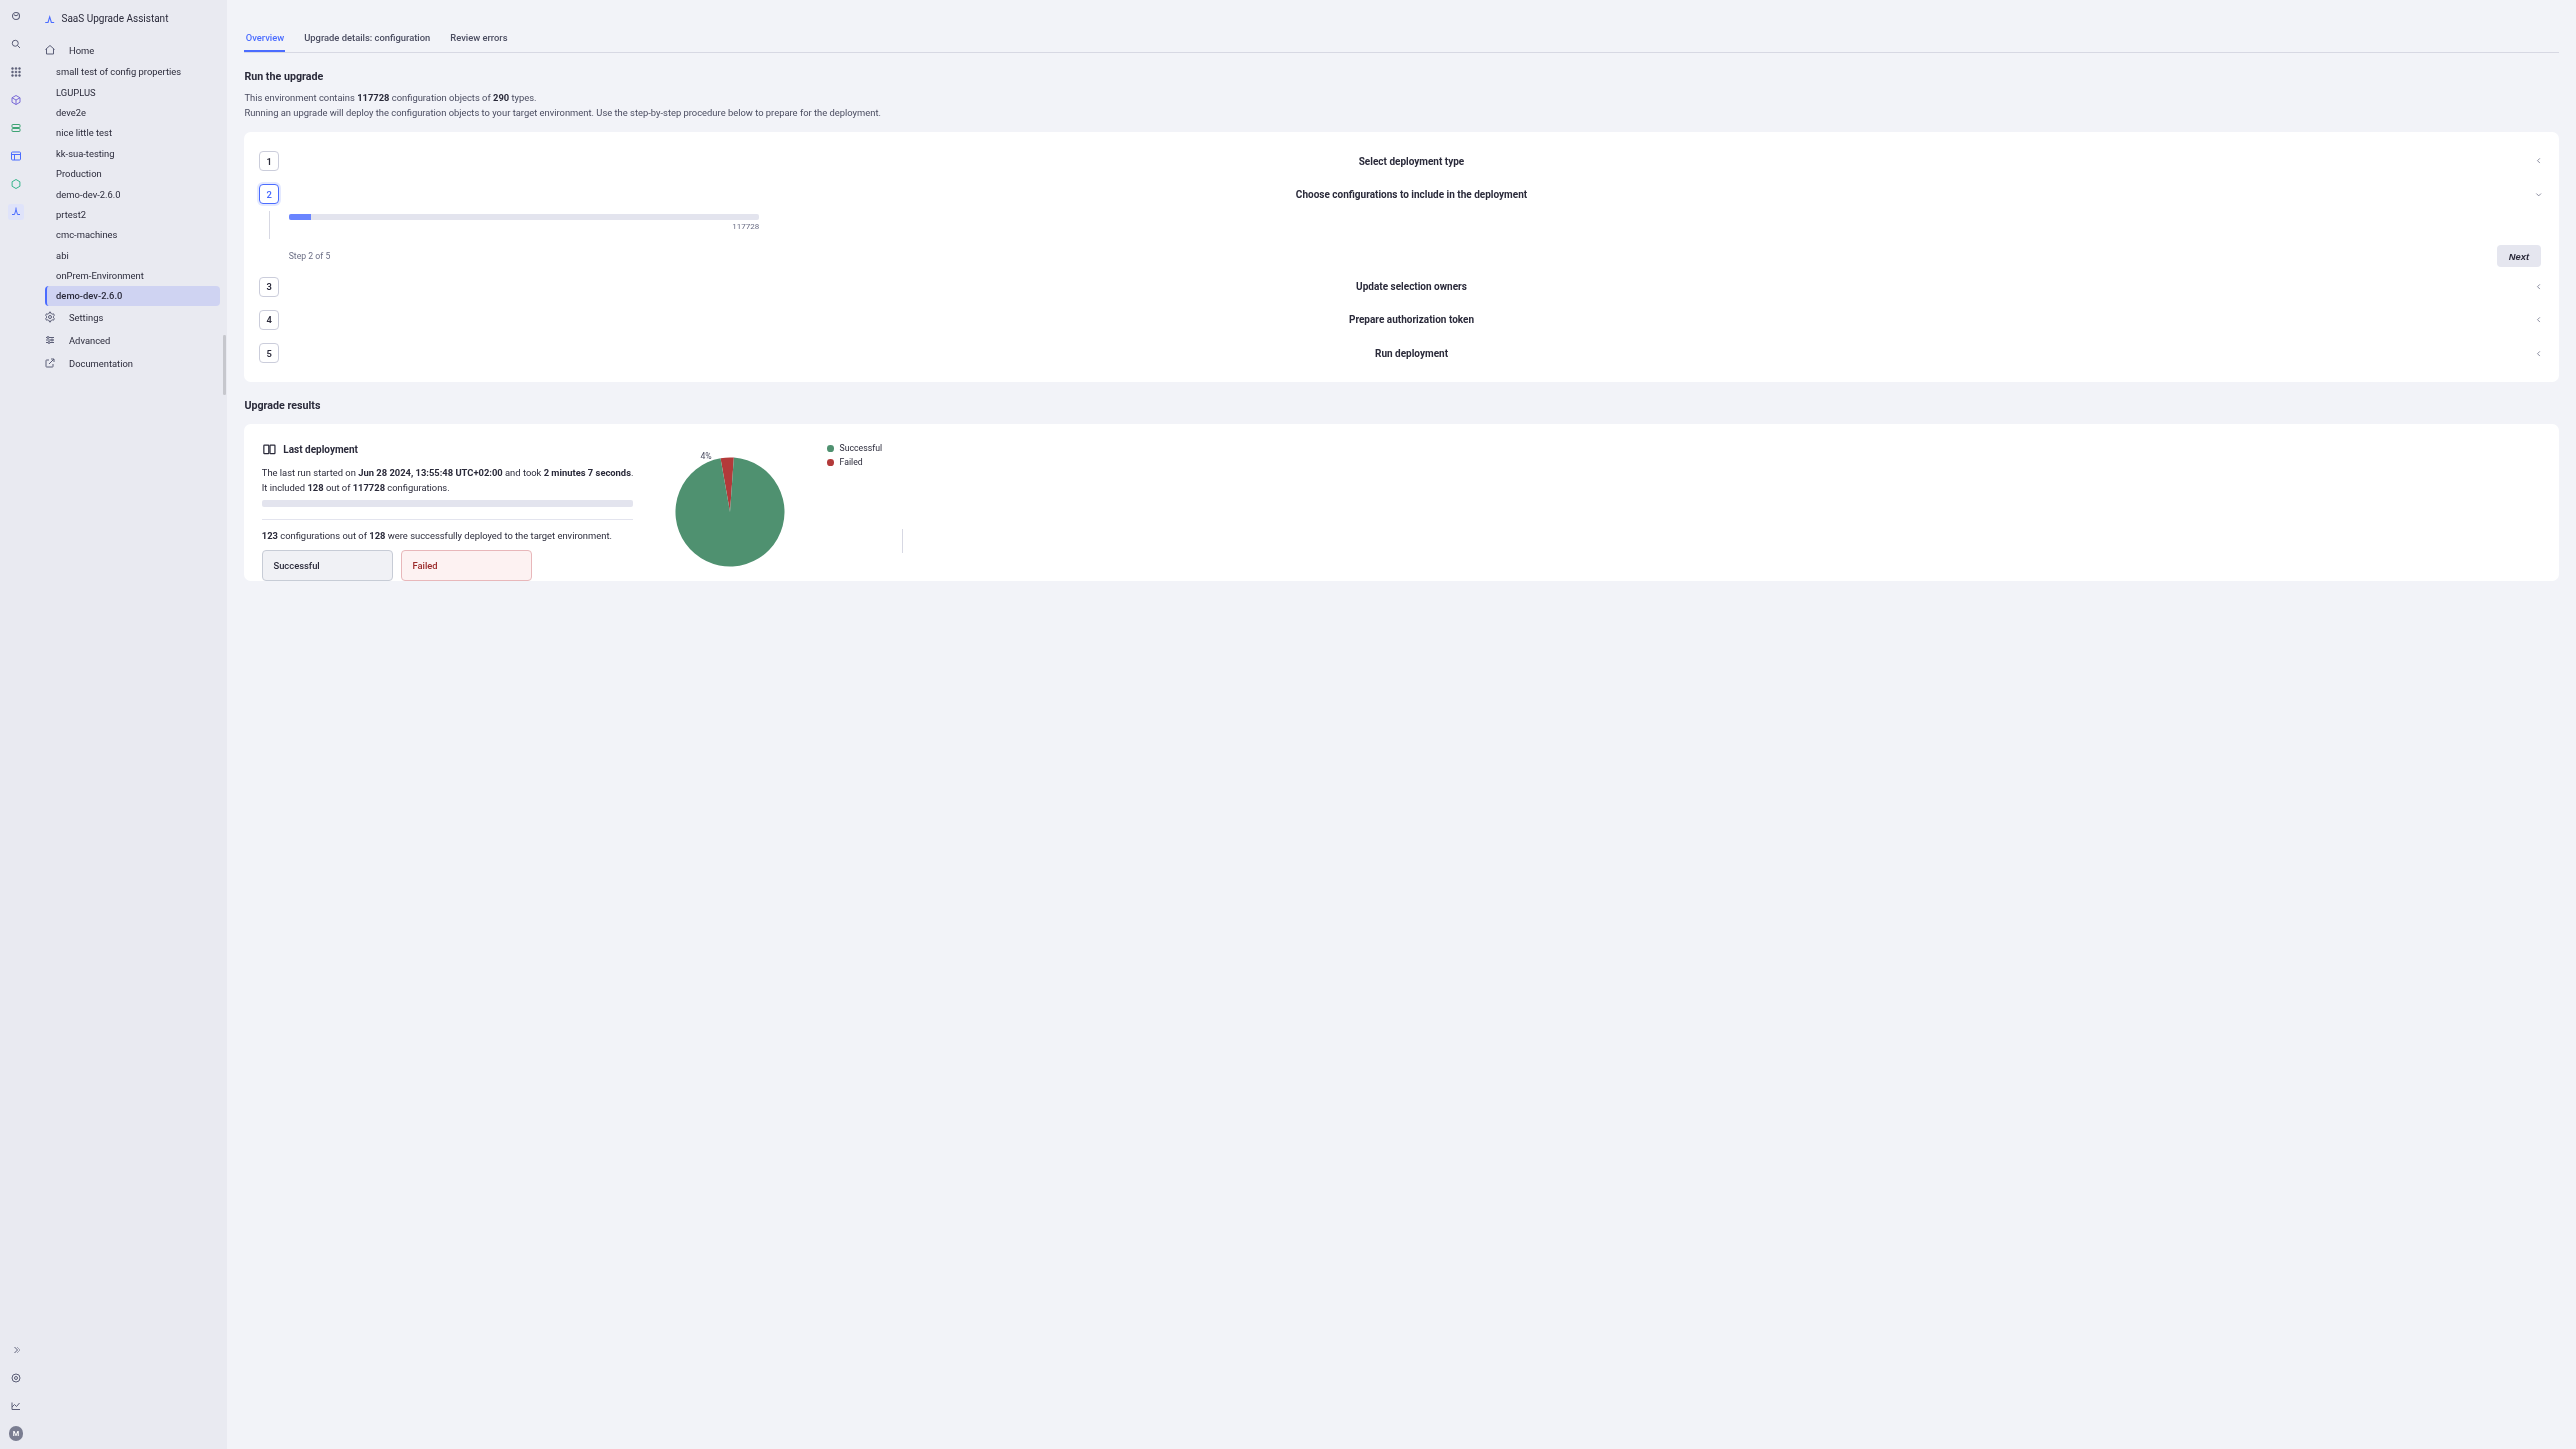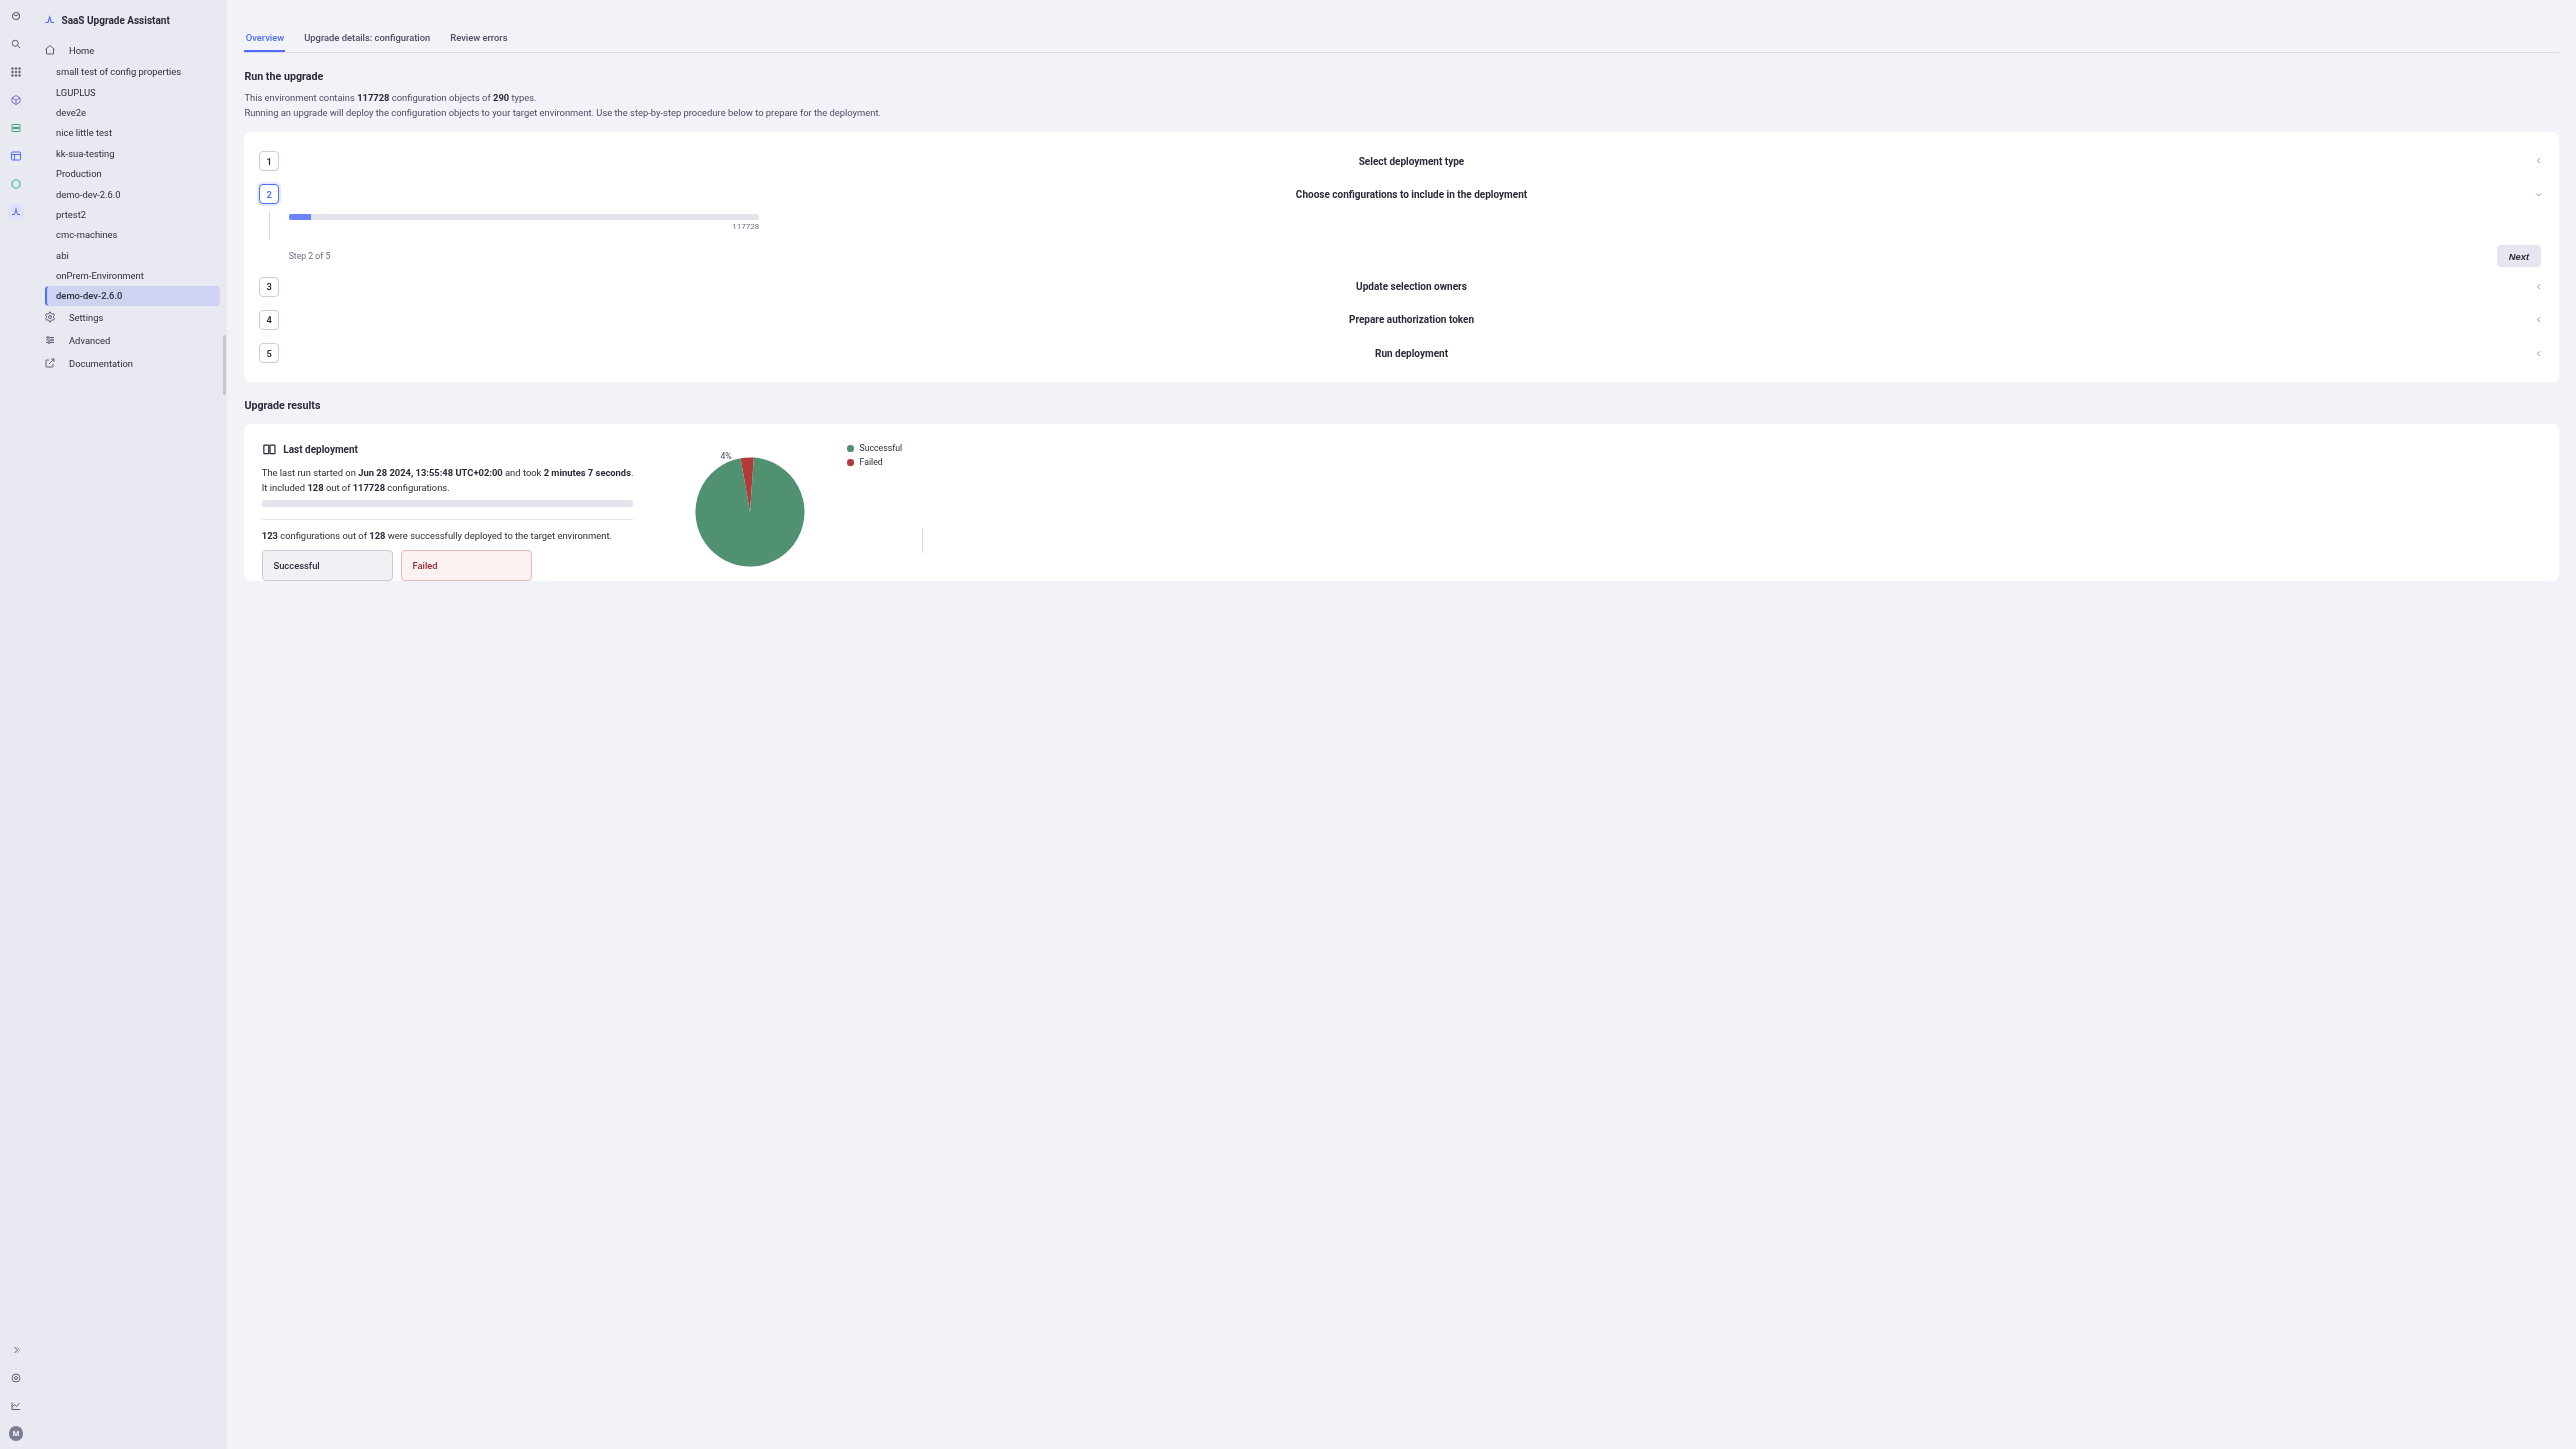--- a/index.html
+++ b/index.html
@@ -39,23 +39,23 @@
 
 .sidebar {
   width: 195px;
   background: #e9eaf1;
   display: flex;
   flex-direction: column;
   padding: 8px 6.7px 8px 4px;
   position: relative;
 }
 .sidebar-header {
-  display: flex; align-items: center; gap: 5.4px;
+  display: flex; align-items: flex-start; gap: 5.4px;
   padding: 5.4px 6.7px 12px 6.7px;
-  font-weight: 700;
+  font-weight: 400;
   font-size: 10px;
 }
 .sidebar-header .app-icon {
   width: 13.4px; height: 13.4px;
   display: flex; align-items: center; justify-content: center;
   color: #4b6cff;
 }
 .nav-item {
   display: flex; align-items: center; gap: 13px;
   padding: 5.4px 8px;
@@ -188,21 +188,21 @@
   font-style:italic;
 }
 
 
 .results-card {
   background:#fff;
   border-radius:6.7px;
   padding: 17.4px 17.4px 0 17.4px;
   margin-top:12px;
   display:flex;
-  gap: 40px;
+  gap: 20px;
 }
 .results-left { flex: 0 0 auto; max-width: 416px; }
 .last-dep-header { display:flex; align-items:center; gap:6.7px; font-weight:700; font-size:10px; margin-bottom:10.7px; }
 .last-dep-header svg { width:14.8px; height:14.8px; }
 .result-text { font-size:9.4px; color:#2a2a3a; margin-bottom:4px; }
 .result-text .b { font-weight:700; }
 .small-track { height:6.7px; background:#e3e4ee; border-radius:2px; max-width:402px; margin:6.7px 0 12px 0; }
 .divider { height:0.7px; background:#e3e4ee; max-width:402px; margin-bottom:10.7px; }
 
 .status-cards { display:flex; gap:8px; margin-top:9.4px; }

